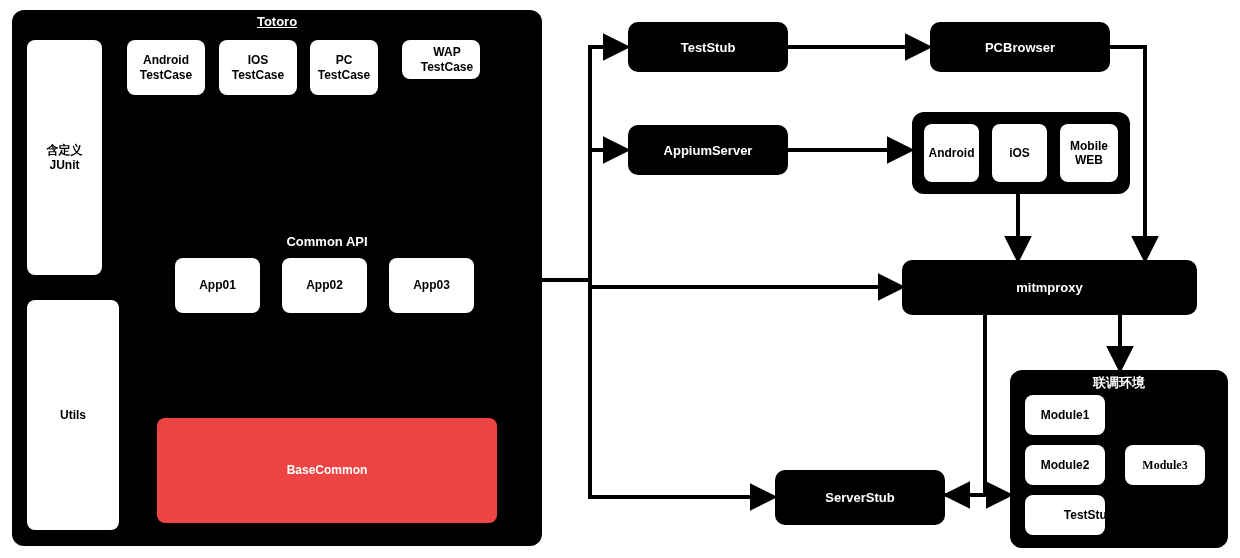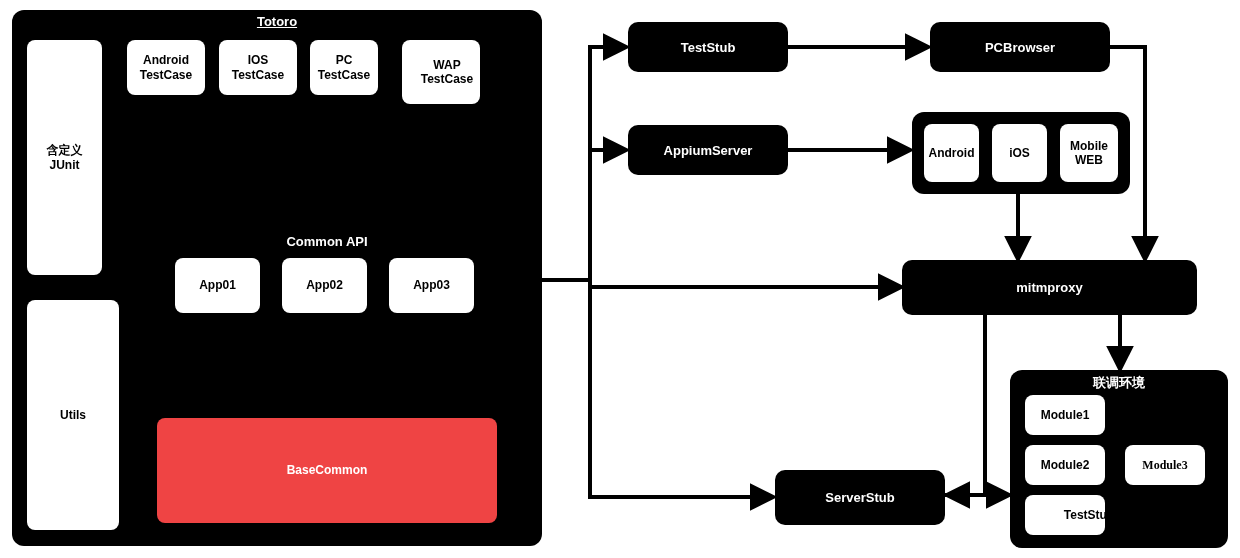--- a/index.html
+++ b/index.html
@@ -62,21 +62,21 @@
 JUnit</div>
 
   <div class="sub" style="left:15px; top:290px; width:92px; height:230px;">Utils</div>
 
   <div class="sub" style="left:115px; top:30px; width:78px; height:55px; white-space:pre-line;">Android
 TestCase</div>
   <div class="sub" style="left:207px; top:30px; width:78px; height:55px; white-space:pre-line;">IOS
 TestCase</div>
   <div class="sub" style="left:298px; top:30px; width:68px; height:55px; white-space:pre-line;">PC
 TestCase</div>
-  <div class="sub" style="left:390px; top:30px; width:78px; height:64px; white-space:pre-line;padding-left:12px;">WAP
+  <div class="sub" style="left:390px; top:30px; width:78px; height:39px; white-space:pre-line;padding-left:12px;">WAP
 TestCase</div>
 
   <div class="sub" style="left:145px; top:220px; width:340px; height:105px; background:#000; border-radius:10px;">
     <div class="container-label" style="top:4px; left:50%; transform:translateX(-50%);">Common API</div>
     <div class="sub" style="left:18px; top:28px; width:85px; height:55px;">App01</div>
     <div class="sub" style="left:125px; top:28px; width:85px; height:55px;">App02</div>
     <div class="sub" style="left:232px; top:28px; width:85px; height:55px;">App03</div>
   </div>
 
   <div class="sub" style="left:145px; top:408px; width:340px; height:105px; background:#ef4444; color:#fff;text-align:right;">BaseCommon</div>

